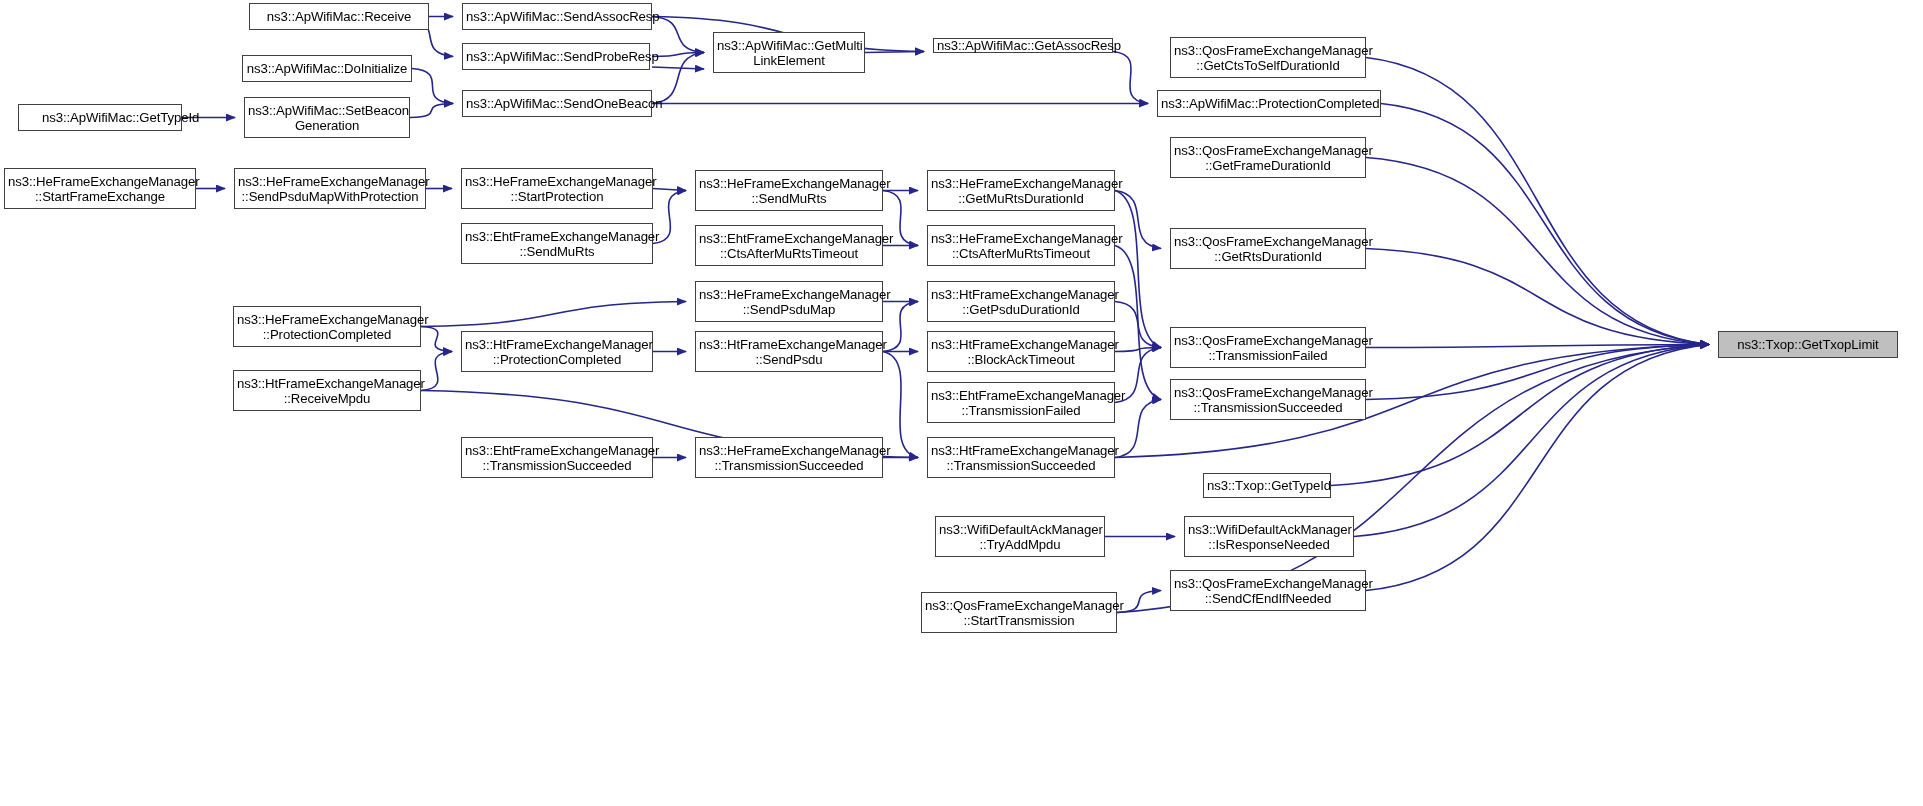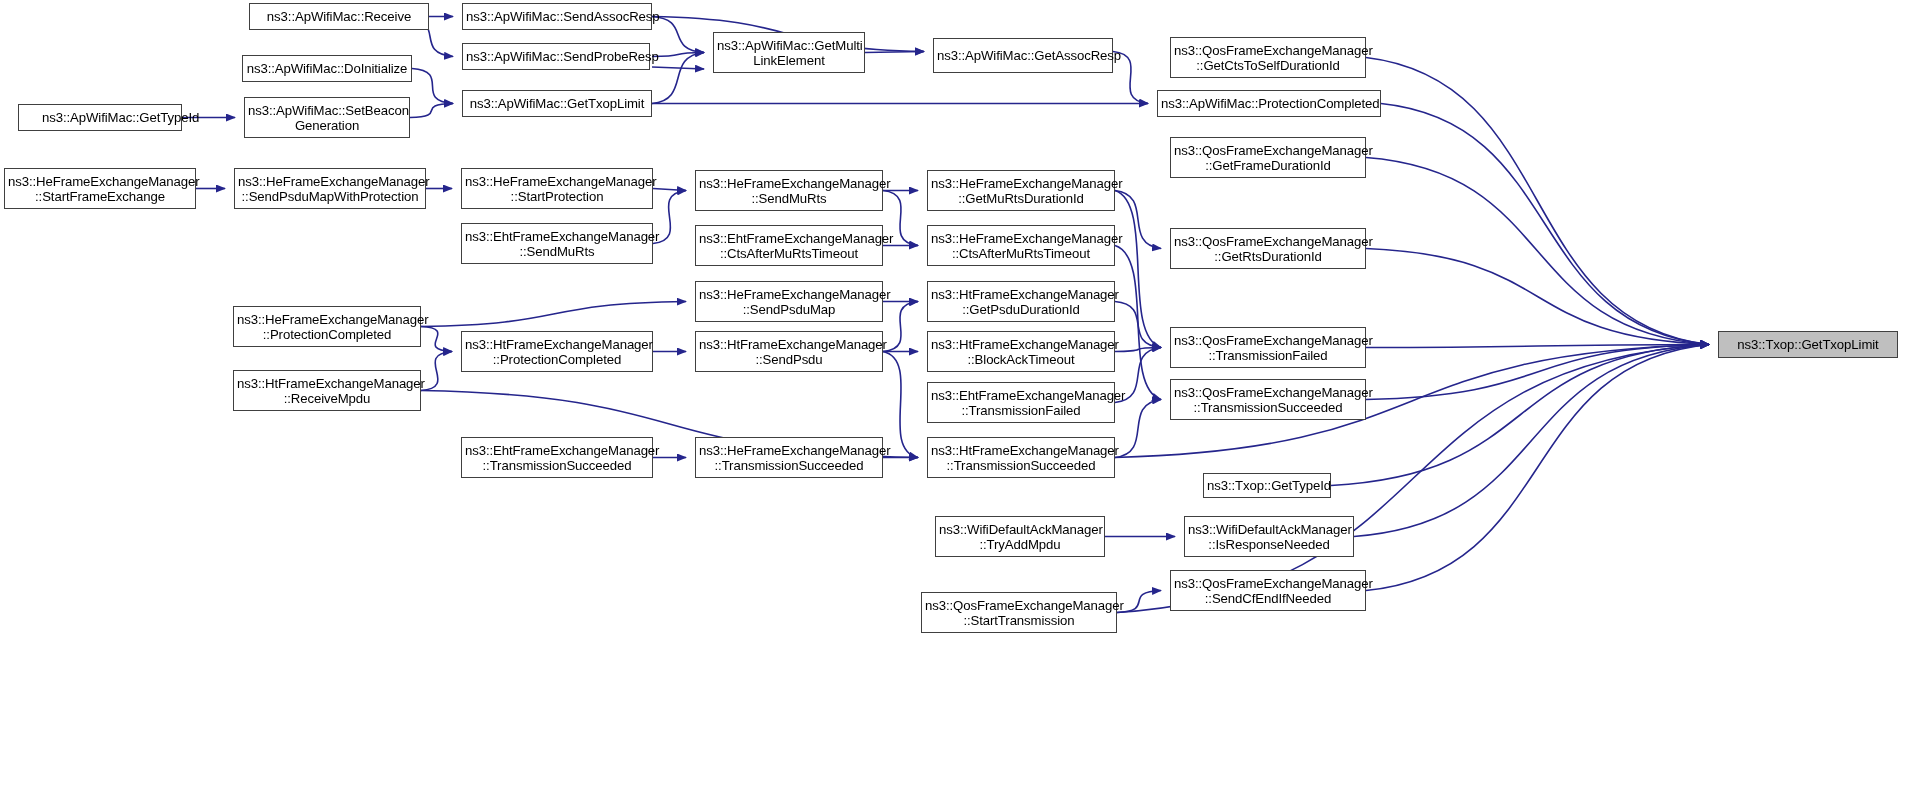--- a/index.html
+++ b/index.html
@@ -114,24 +114,24 @@
       </g>
   </svg>
   <div id="node-layer">
       <div class="node" style="left: 18px; top: 104px; width: 164px; height: 27px; padding-left: 20px;"><span class="node-label">ns3::ApWifiMac::GetTypeId</span></div>
       <div class="node" style="left: 249px; top: 3px; width: 180px; height: 27px;"><span class="node-label">ns3::ApWifiMac::Receive</span></div>
       <div class="node" style="left: 242px; top: 55px; width: 170px; height: 27px;"><span class="node-label">ns3::ApWifiMac::DoInitialize</span></div>
       <div class="node" style="left: 244px; top: 97px; width: 166px; height: 41px;"><span class="node-label">ns3::ApWifiMac::SetBeacon
 Generation</span></div>
       <div class="node" style="left: 462px; top: 3px; width: 190px; height: 27px;"><span class="node-label">ns3::ApWifiMac::SendAssocResp</span></div>
       <div class="node" style="left: 462px; top: 43px; width: 188px; height: 27px; align-items: center;"><span class="node-label">ns3::ApWifiMac::SendProbeResp</span></div>
-      <div class="node" style="left: 462px; top: 90px; width: 190px; height: 27px;"><span class="node-label">ns3::ApWifiMac::GetTxopLimit</span></div>
+      <div class="node" style="left: 462px; top: 90px; width: 190px; height: 27px;"><span class="node-label">ns3::ApWifiMac::SendOneBeacon</span></div>
       <div class="node" style="left: 713px; top: 32px; width: 152px; height: 41px;"><span class="node-label">ns3::ApWifiMac::GetMulti
 LinkElement</span></div>
-      <div class="node" style="left: 933px; top: 38px; width: 180px; height: 35px;"><span class="node-label">ns3::ApWifiMac::GetAssocResp</span></div>
+      <div class="node" style="left: 933px; top: 38px; width: 180px; height: 15px;"><span class="node-label">ns3::ApWifiMac::GetAssocResp</span></div>
       <div class="node" style="left: 1170px; top: 37px; width: 196px; height: 41px;"><span class="node-label">ns3::QosFrameExchangeManager
 ::GetCtsToSelfDurationId</span></div>
       <div class="node" style="left: 1157px; top: 90px; width: 224px; height: 27px;"><span class="node-label">ns3::ApWifiMac::ProtectionCompleted</span></div>
       <div class="node" style="left: 1170px; top: 137px; width: 196px; height: 41px;"><span class="node-label">ns3::QosFrameExchangeManager
 ::GetFrameDurationId</span></div>
       <div class="node" style="left: 4px; top: 168px; width: 192px; height: 41px;"><span class="node-label">ns3::HeFrameExchangeManager
 ::StartFrameExchange</span></div>
       <div class="node" style="left: 234px; top: 168px; width: 192px; height: 41px;"><span class="node-label">ns3::HeFrameExchangeManager
 ::SendPsduMapWithProtection</span></div>
       <div class="node" style="left: 461px; top: 168px; width: 192px; height: 41px;"><span class="node-label">ns3::HeFrameExchangeManager

